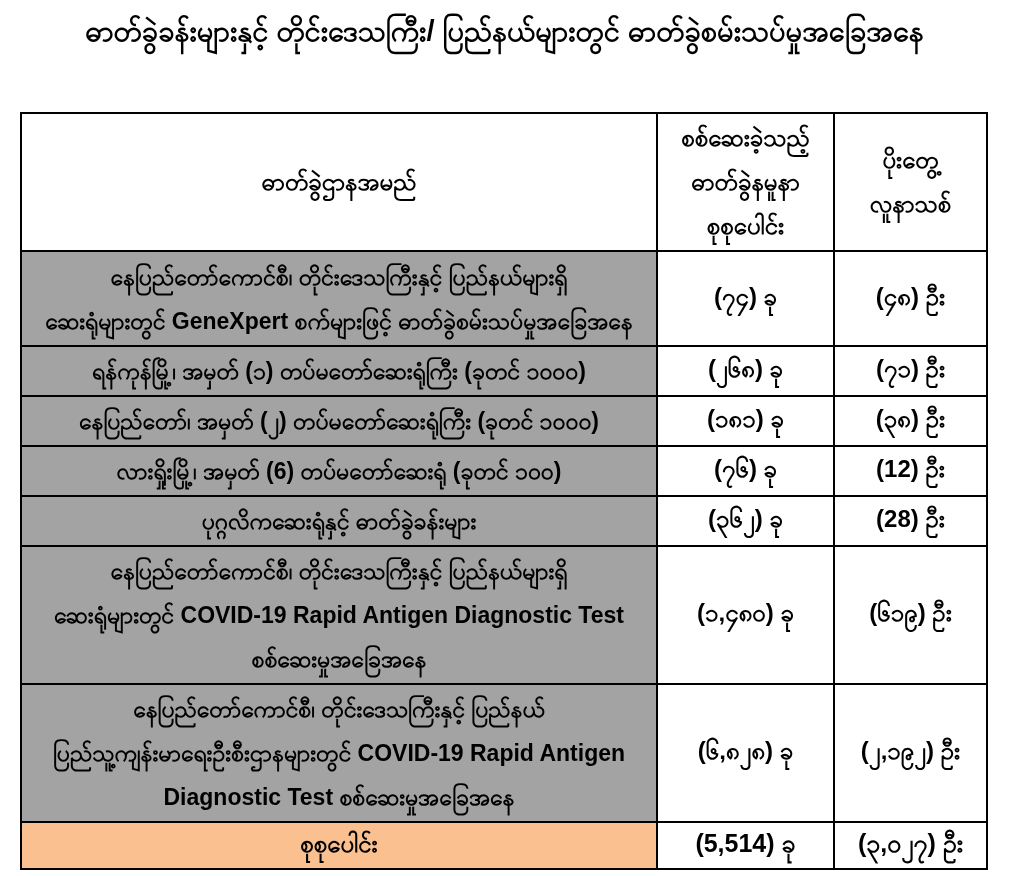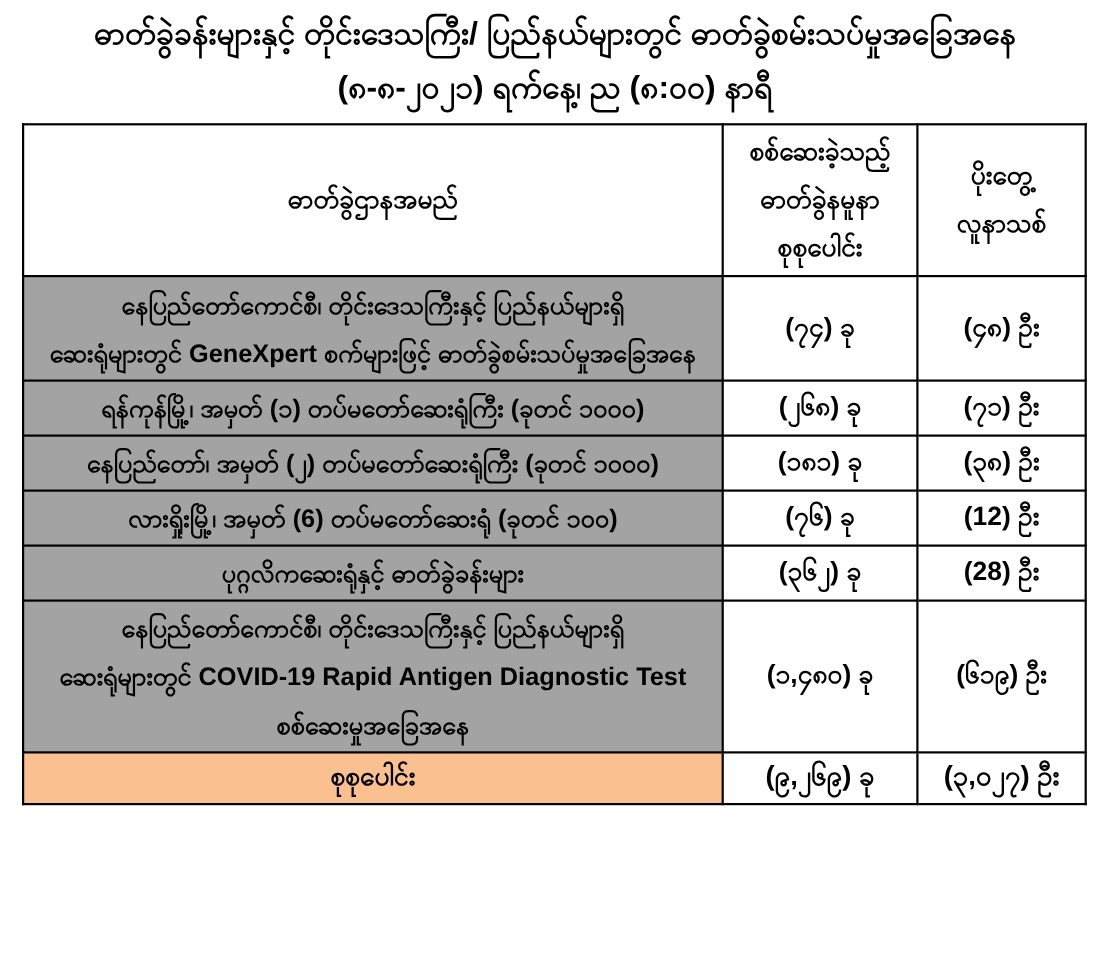--- a/index.html
+++ b/index.html
@@ -61,21 +61,20 @@
   td.name-cell { background: #a3a3a3; font-size: 23px; line-height: 44px; }
   td.num-cell  { background: #ffffff; font-size: 24px; }
   td.total-label-cell { background: #FAC090; font-size: 24px; }
   td.total-num-cell   { background: #ffffff; font-size: 25px; }
 </style>
 </head>
 <body>
 
 <div class="title-wrap">
   <div class="title-line1">ဓာတ်ခွဲခန်းများနှင့် တိုင်းဒေသကြီး/ ပြည်နယ်များတွင် ဓာတ်ခွဲစမ်းသပ်မှုအခြေအနေ</div>
-  <div class="title-line2">(၈-၈-၂၀၂၁) ရက်နေ့၊ ည (၈:၀၀) နာရီ</div>
 </div>
 
 <table class="report">
   <colgroup>
     <col class="c-name">
     <col class="c-samp">
     <col class="c-pos">
   </colgroup>
   <tbody>
       <tr class="h-header">
@@ -112,19 +111,26 @@
     <td class="num-cell">(၃၆၂) ခု</td>
     <td class="num-cell">(28) ဦး</td>
   </tr>
   <tr class="h137">
     <td class="name-cell">နေပြည်တော်ကောင်စီ၊ တိုင်းဒေသကြီးနှင့် ပြည်နယ်များရှိ
 ဆေးရုံများတွင် COVID-19 Rapid Antigen Diagnostic Test
 စစ်ဆေးမှုအခြေအနေ</td>
     <td class="num-cell">(၁,၄၈၀) ခု</td>
     <td class="num-cell">(၆၁၉) ဦး</td>
   </tr>
+  <tr class="h136">
+    <td class="name-cell">နေပြည်တော်ကောင်စီ၊ တိုင်းဒေသကြီးနှင့် ပြည်နယ်
+ပြည်သူ့ကျန်းမာရေးဦးစီးဌာနများတွင် COVID-19 Rapid Antigen
+Diagnostic Test စစ်ဆေးမှုအခြေအနေ</td>
+    <td class="num-cell">(၆,၈၂၈) ခု</td>
+    <td class="num-cell">(၂,၁၉၂) ဦး</td>
+  </tr>
   <tr class="h47">
     <td class="total-label-cell">စုစုပေါင်း</td>
-    <td class="total-num-cell">(၉,၂၆၉) ခု</td>
+    <td class="total-num-cell">(5,514) ခု</td>
     <td class="total-num-cell">(၃,၀၂၇) ဦး</td>
   </tr>
 </tbody>
   </table>
 
 </body></html>

